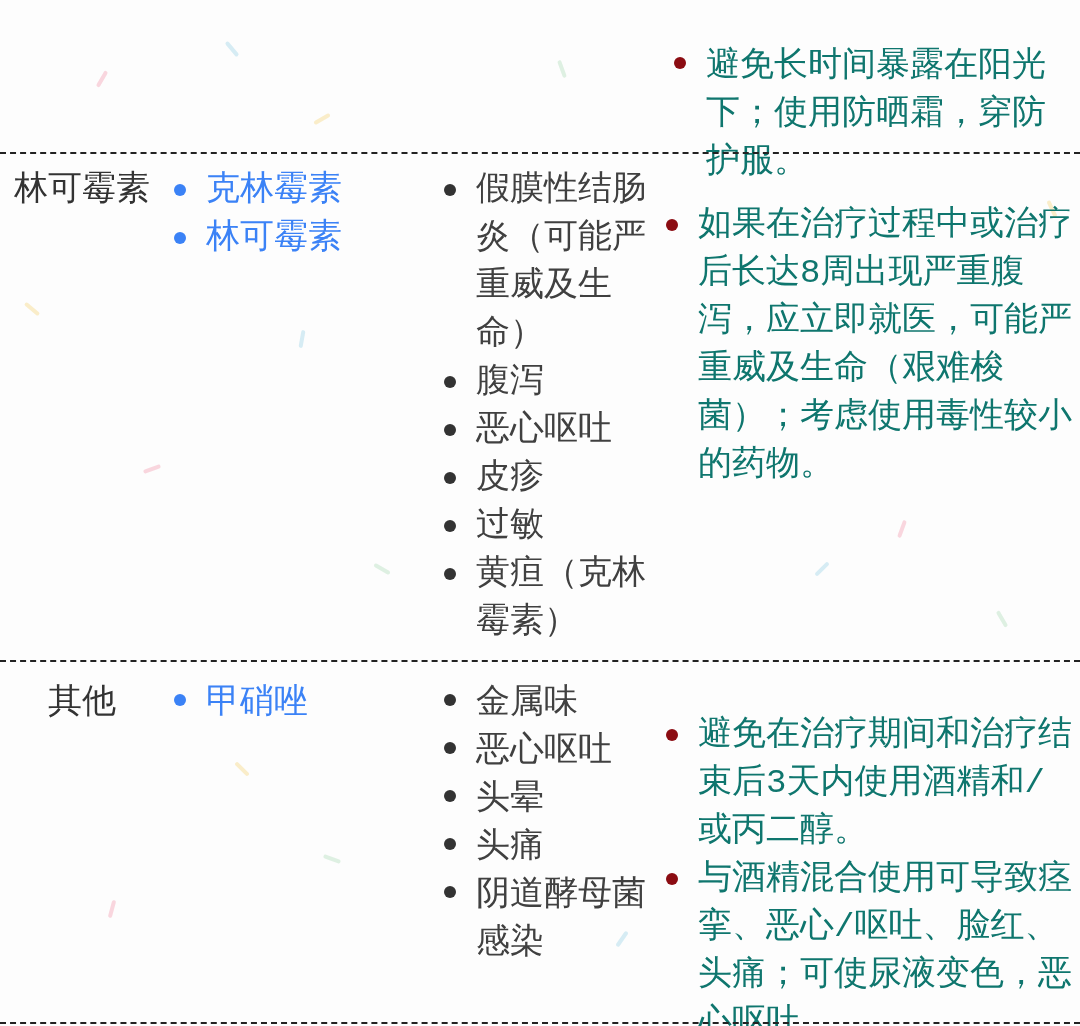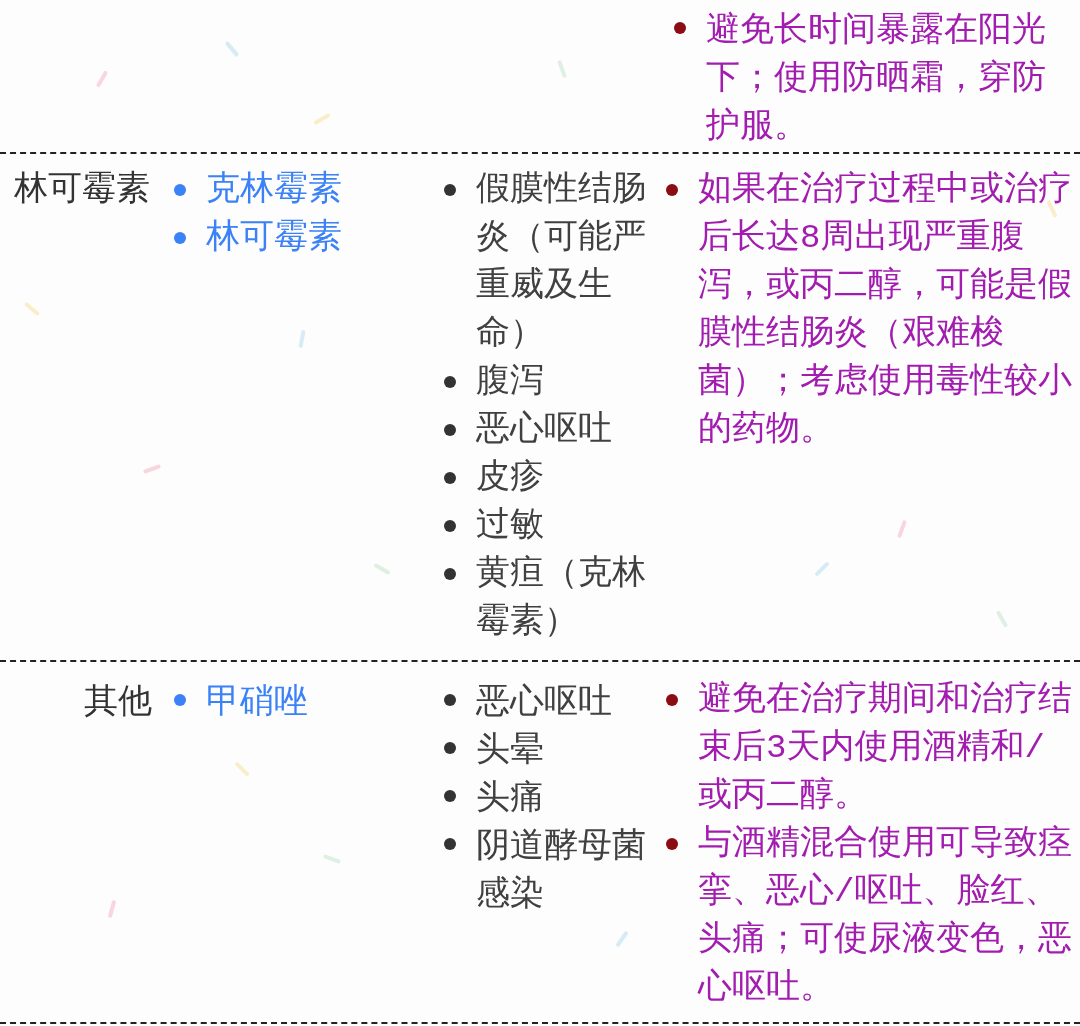--- a/index.html
+++ b/index.html
@@ -13,21 +13,21 @@
   .row { position:absolute; left:0; width:1080px; }
   .sep { position:absolute; left:0; width:1080px; border-top:2px dashed #222; }
   .cell { position:absolute; font-size:34px; line-height:48px; }
   .drug-class { color:#333; text-align:center; }
   ul { list-style:none; margin:0; padding:0; }
   li { position:relative; padding-left:36px; }
   li::before { content:""; position:absolute; left:4px; top:18px; width:12px; height:12px; border-radius:50%; background:currentColor; }
   .names { color:#3b82f6; }
   .effects { color:#404040; }
   .effects li::before { background:#333; }
-  .notes { color:#a21caf; }
+  .notes { color:#0f766e;margin-top:35px; }
   .notes li::before { background:#8b0c12; }
 </style>
 </head>
 <body>
 
 <div class="confetti">
   <i style="left:100px;top:70px;background:#f4a6b8;transform:rotate(30deg)"></i>
   <i style="left:230px;top:40px;background:#a6d8e8;transform:rotate(-40deg)"></i>
   <i style="left:320px;top:110px;background:#f6d98a;transform:rotate(60deg)"></i>
   <i style="left:560px;top:60px;background:#b8e0c0;transform:rotate(-20deg)"></i>
@@ -67,35 +67,36 @@
       <li>假膜性结肠炎（可能严重威及生命）</li>
       <li>腹泻</li>
       <li>恶心呕吐</li>
       <li>皮疹</li>
       <li>过敏</li>
       <li>黄疸（克林霉素）</li>
     </ul>
   </div>
   <div class="cell notes" style="left:662px;top:12px;width:412px;">
     <ul>
-        <li>如果在治疗过程中或治疗后长达8周出现严重腹泻，或丙二醇，可能是假膜性结肠炎（艰难梭菌）；考虑使用毒性较小的药物。</li>
+        <li>如果在治疗过程中或治疗后长达8周出现严重腹泻，应立即就医，可能严重威及生命（艰难梭菌）；考虑使用毒性较小的药物。</li>
       </ul>
   </div>
 </div>
 <div class="sep" style="top:660px;"></div>
 
 <div class="row" style="top:662px;height:360px;">
-  <div class="cell drug-class" style="left:12px;top:14px;width:140px;text-align:right;">其他</div>
+  <div class="cell drug-class" style="left:12px;top:14px;width:140px;">其他</div>
   <div class="cell names" style="left:170px;top:14px;width:260px;">
     <ul>
         <li>甲硝唑</li>
       </ul>
   </div>
   <div class="cell effects" style="left:440px;top:14px;width:215px;">
     <ul>
+      <li>金属味</li>
       <li>恶心呕吐</li>
       <li>头晕</li>
       <li>头痛</li>
       <li>阴道酵母菌感染</li>
     </ul>
   </div>
   <div class="cell notes" style="left:662px;top:14px;width:412px;font-family:Liberation Mono, monospace;">
     <ul>
       <li>避免在治疗期间和治疗结束后3天内使用酒精和/或丙二醇。</li>
       <li>与酒精混合使用可导致痉挛、恶心/呕吐、脸红、头痛；可使尿液变色，恶心呕吐。</li>

